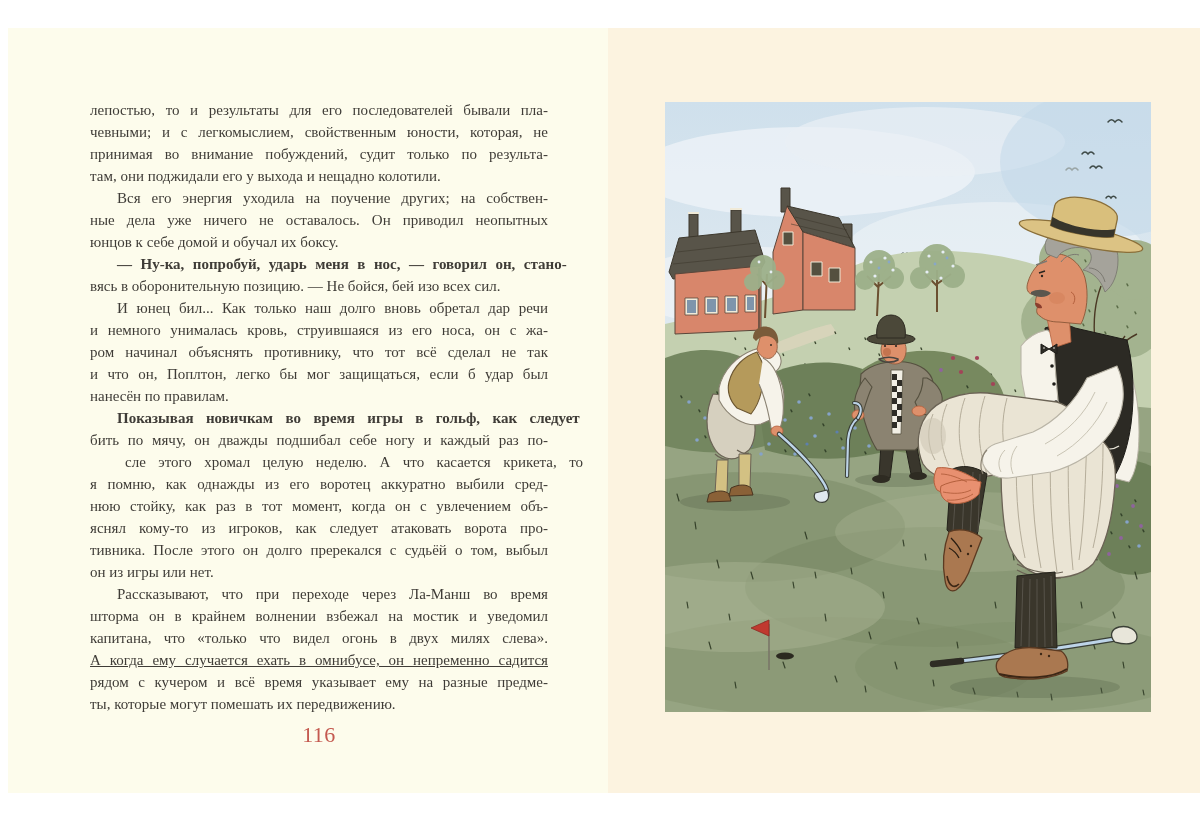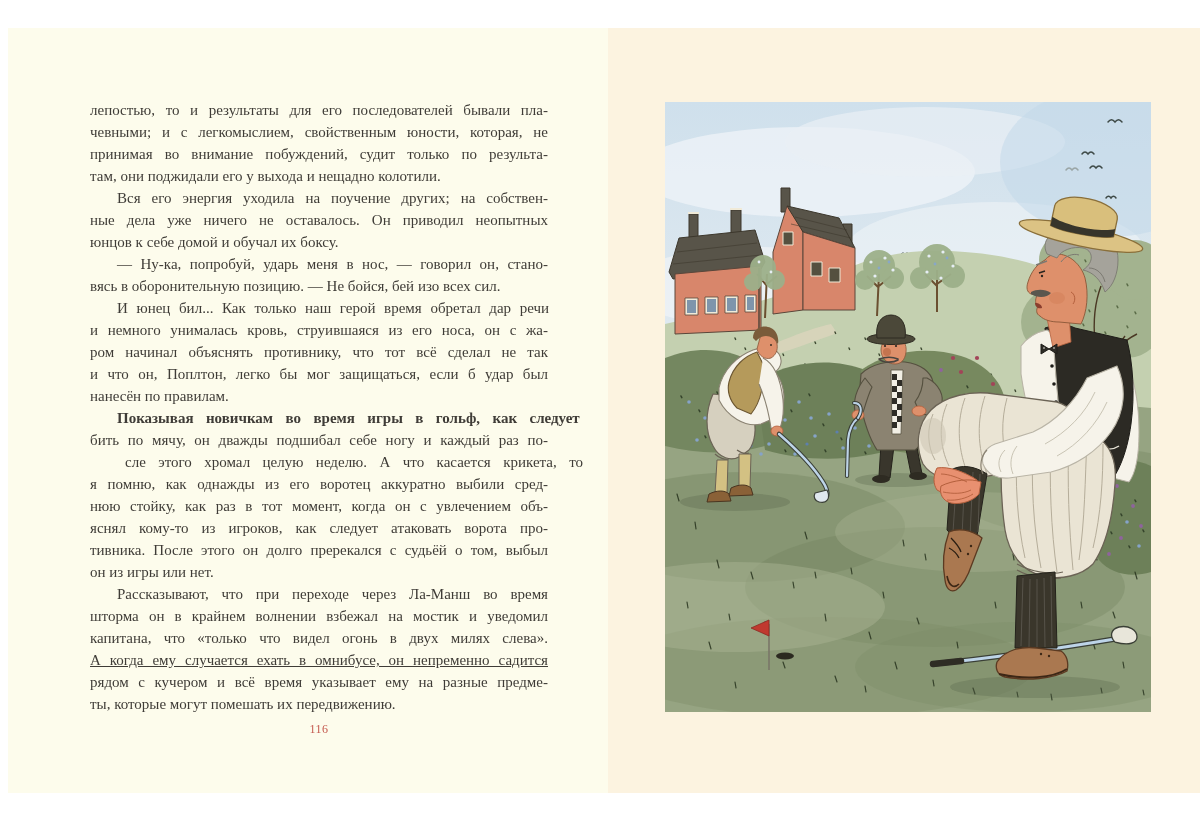--- a/index.html
+++ b/index.html
@@ -13,43 +13,43 @@
   .page-right{position:absolute;left:600px;top:0;width:600px;height:765px;background:var(--page-right-bg,#fcf3e0);}
   .text-block{
     position:absolute;left:82px;top:71px;width:458px;
     color:var(--text,#3f3c37);
     font-size:15px;
   }
   .line{height:22px;line-height:22px;white-space:nowrap;}
   .line.first{padding-left:27px;}
   .page-number{
     position:absolute;left:82px;top:694px;width:458px;
-    text-align:center;font-size:12px;letter-spacing:.5px;
+    text-align:center;font-size:22px;letter-spacing:.5px;
     color:var(--page-number,#c4594f);
   }
   .illustration{position:absolute;left:57px;top:74px;width:486px;height:610px;}
   svg{display:block;}
 </style>
 </head>
 <body>
 
 <div class="spread">
 
   <div class="page-left">
     <div class="text-block">
         <div class="line"><span style="word-spacing: 6.83px;">лепостью, то и результаты для его последователей бывали пла-</span></div>
         <div class="line"><span style="word-spacing: 7.05px;">чевными; и с легкомыслием, свойственным юности, которая, не</span></div>
         <div class="line"><span style="word-spacing: 8.39px;">принимая во внимание побуждений, судит только по результа-</span></div>
         <div class="line last"><span>там, они поджидали его у выхода и нещадно колотили.</span></div>
         <div class="line first"><span style="word-spacing: 7.22px;">Вся его энергия уходила на поучение других; на собствен-</span></div>
         <div class="line"><span style="word-spacing: 8.27px;">ные дела уже ничего не оставалось. Он приводил неопытных</span></div>
         <div class="line last"><span>юнцов к себе домой и обучал их боксу.</span></div>
-        <div class="line first"><span style="word-spacing: 4.75px;">— Ну-ка, попробуй, ударь меня в нос, — говорил он, стано-</span></div>
+        <div class="line first"><span style="word-spacing: 4.75px; font-weight: bold;">— Ну-ка, попробуй, ударь меня в нос, — говорил он, стано-</span></div>
         <div class="line last"><span>вясь в оборонительную позицию. — Не бойся, бей изо всех сил.</span></div>
-        <div class="line first"><span style="word-spacing: 4.87px;">И юнец бил... Как только наш герой время обретал дар речи</span></div>
+        <div class="line first"><span style="word-spacing: 4.87px;">И юнец бил... Как только наш долго вновь обретал дар речи</span></div>
         <div class="line"><span style="word-spacing: 5.89px;">и немного унималась кровь, струившаяся из его носа, он с жа-</span></div>
         <div class="line"><span style="word-spacing: 7.37px; margin-top: 32px;">ром начинал объяснять противнику, что тот всё сделал не так</span></div>
         <div class="line"><span style="word-spacing: 5.67px; font-family: Liberation Serif, serif;">и что он, Поплтон, легко бы мог защищаться, если б удар был</span></div>
         <div class="line last"><span>нанесён по правилам.</span></div>
         <div class="line first"><span style="word-spacing: 8.69px; font-weight: bold;">Показывая новичкам во время игры в гольф, как следует</span></div>
         <div class="line"><span style="word-spacing: 4.93px;">бить по мячу, он дважды подшибал себе ногу и каждый раз по-</span></div>
         <div class="line"><span style="word-spacing: 8.68px; margin-left: 35px;">сле этого хромал целую неделю. А что касается крикета, то</span></div>
         <div class="line"><span style="word-spacing: 6.76px;">я помню, как однажды из его воротец аккуратно выбили сред-</span></div>
         <div class="line"><span style="word-spacing: 5.87px;">нюю стойку, как раз в тот момент, когда он с увлечением объ-</span></div>
         <div class="line"><span style="word-spacing: 9.22px;">яснял кому-то из игроков, как следует атаковать ворота про-</span></div>

